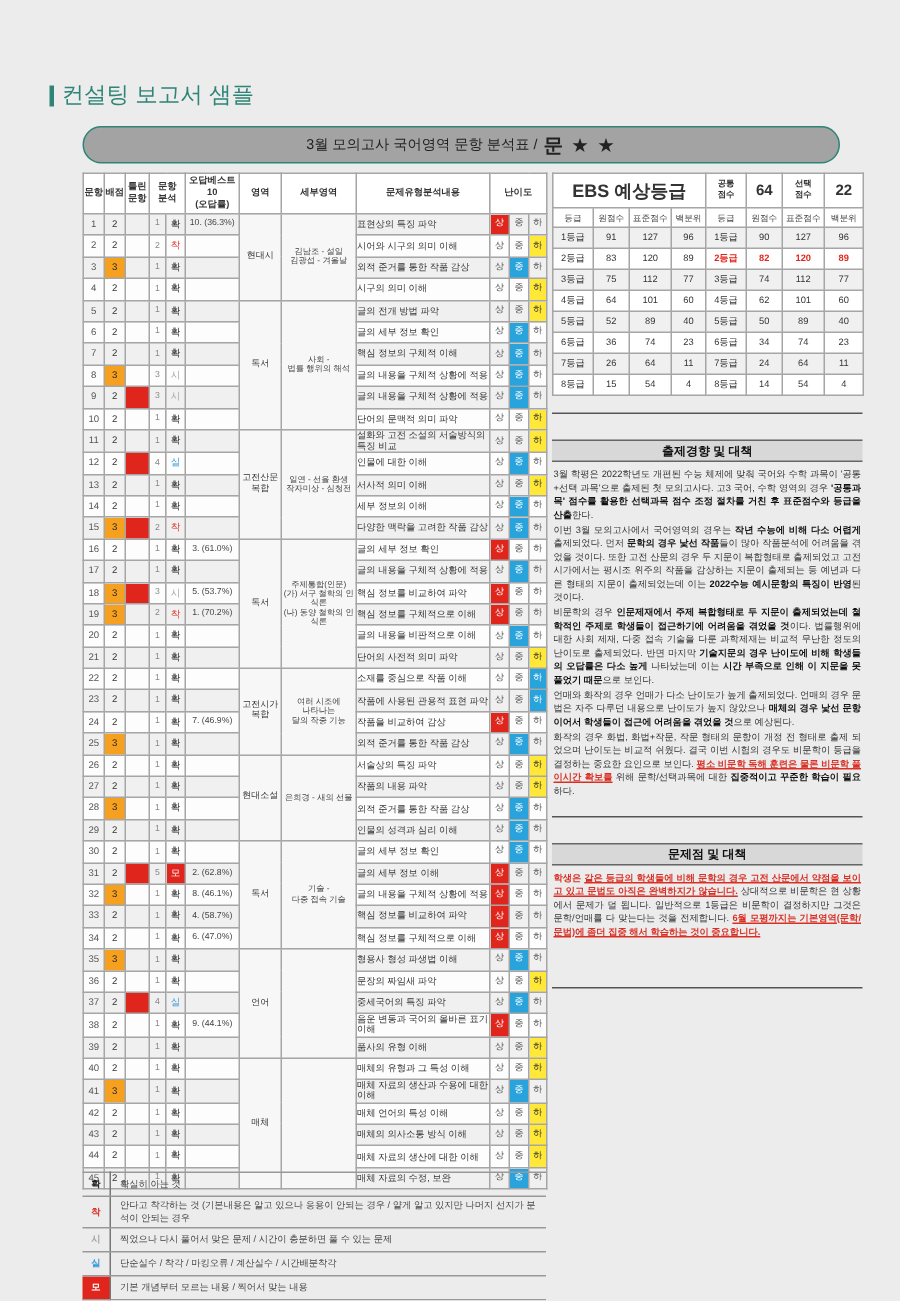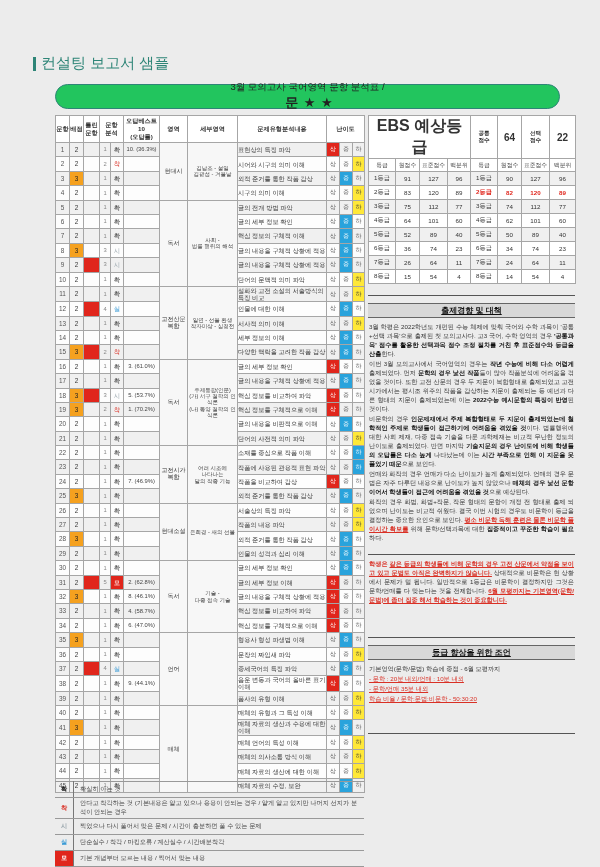--- a/index.html
+++ b/index.html
@@ -2,23 +2,23 @@
 <html><head>
 <meta charset="utf-8">
 <style>
   html,body{margin:0;padding:0;background:#ececec;}
   .page{position:relative;width:600px;height:867px;background:#ececec;overflow:hidden;
         font-family:"Liberation Sans","DejaVu Sans",sans-serif;color:#333;}
   
   .page-title{position:absolute;left:33px;top:54px;font-size:15px;font-weight:normal;color:#2e8577;
               display:flex;align-items:center;}
   .tbar{display:inline-block;width:3px;height:14px;background:#2e8577;margin-right:5px;}
-  .title-box{position:absolute;left:55px;top:84px;width:503px;height:23px;background:#22c55e;
+  .title-box{position:absolute;left:55px;top:84px;width:503px;height:23px;background:#a3a3a3;
              border:1.6px solid #2e8577;border-radius:13px;display:flex;align-items:center;
-             justify-content:center;font-size:9.5px;color:#222;flex-direction:column;}
+             justify-content:center;font-size:9.5px;color:#222;}
   .title-box .big{font-size:13px;font-weight:bold;margin-left:4px;letter-spacing:1px;}
   
   table{border-collapse:collapse;table-layout:fixed;}
   .main{position:absolute;left:55px;top:115px;width:309px;font-size:6.4px;}
   .main th,.main td{border:0.6px solid #a6a6a6;padding:0;overflow:hidden;}
   .main thead th{height:26px;font-size:6.2px;font-weight:bold;background:#fff;
                  white-space:pre-line;line-height:1.25;text-align:center;}
   .main tbody td{height:13.4px;line-height:1.15;}
   .main tbody tr:nth-child(odd) td{background:#f0f0f0;}
   .main tbody tr:nth-child(even) td{background:#fdfdfd;}
@@ -38,34 +38,34 @@
   .cc-m{background:#e0261c !important;color:#fff;}
   
   .legend{position:absolute;left:55px;top:781px;width:309px;font-size:6.2px;}
   .legend td{border-top:0.6px solid #999;border-bottom:0.6px solid #999;height:13px;}
   .legend td.code{width:16px;text-align:center;border-right:0.8px solid #777;font-weight:bold;}
   .legend td.desc{padding-left:6px;color:#444;}
   
   .right{position:absolute;left:368px;top:115px;width:207px;}
   .ebs{width:207px;font-size:6.4px;}
   .ebs th,.ebs td{border:0.6px solid #a6a6a6;text-align:center;padding:0;background:#fff;}
-  .ebs .ttl{font-size:16px;font-weight:bold;height:22px;}
+  .ebs .ttl{font-size:12px;font-weight:bold;height:22px;}
   .ebs .slabel{font-size:5.6px;white-space:pre-line;line-height:1.2;}
   .ebs .score{font-size:10px;font-weight:bold;}
   .ebs .sub{height:14px;font-size:7.5px;font-weight:bold;}
   .ebs .red{color:#e0261c;}
   .ebs .colh{height:12px;font-size:5.8px;font-weight:normal;color:#444;}
   .ebs tbody td{height:13px;font-size:6.2px;}
   .ebs tbody tr:nth-child(odd) td{background:#f0f0f0;}
   .ebs tbody tr.hl .rr{color:#e0261c;font-weight:bold;}
   
   .sec{margin-top:11px;}
   .rule{border-top:1.6px solid #555;}
-  .sec .bar{margin-top:7px;background:#d8d8d8;border-top:0.8px solid #666;border-bottom:0.8px solid #666;
-            text-align:center;font-size:8px;font-weight:bold;height:13px;line-height:13px;color:#111;text-decoration:underline;}
+  .sec .bar{margin-top:17px;background:#d8d8d8;border-top:0.8px solid #666;border-bottom:0.8px solid #666;
+            text-align:center;font-size:8px;font-weight:bold;height:13px;line-height:13px;color:#111;}
   .sec .content{padding:5px 1px 0 1px;font-size:6.2px;line-height:1.45;text-align:justify;color:#333;}
   .para{margin:0 0 1px 0;}
   .b{font-weight:bold;color:#111;}
   .rb{color:#d93025;font-weight:bold;}
   .rbu{color:#d93025;font-weight:bold;text-decoration:underline;}
   .ru{color:#d93025;text-decoration:underline;}
   .s1 .content{min-height:203px;}
   .s2 .content{min-height:66px;}
   .s3 .content{min-height:78px;}
   .s4 .content{min-height:58px;}
@@ -839,32 +839,23 @@
           <div class="para"><span>3월 학평은 2022학년도 개편된 수능 체제에 맞춰 국어와 수학 과목이 '공통+선택 과목'으로 출제된 첫 모의고사다. 고3 국어, 수학 영역의 경우 </span><span class="b">'공통과목' 점수를 활용한 선택과목 점수 조정 절차를 거친 후 표준점수와 등급을 산출</span><span>한다.</span></div>
           <div class="para"><span>이번 3월 모의고사에서 국어영역의 경우는 </span><span class="b">작년 수능에 비해 다소 어렵게</span><span> 출제되었다. 먼저 </span><span class="b">문학의 경우 낯선 작품</span><span>들이 많아 작품분석에 어려움을 겪었을 것이다. 또한 고전 산문의 경우 두 지문이 복합형태로 출제되었고 고전시가에서는 평시조 위주의 작품을 감상하는 지문이 출제되는 등 예년과 다른 형태의 지문이 출제되었는데 이는 </span><span class="b">2022수능 예시문항의 특징이 반영</span><span>된 것이다.</span></div>
           <div class="para"><span>비문학의 경우 </span><span class="b">인문제재에서 주제 복합형태로 두 지문이 출제되었는데 철학적인 주제로 학생들이 접근하기에 어려움을 겪었을 것</span><span>이다. 법률행위에 대한 사회 제재, 다중 접속 기술을 다룬 과학제재는 비교적 무난한 정도의 난이도로 출제되었다. 반면 마지막 </span><span class="b">기술지문의 경우 난이도에 비해 학생들의 오답률은 다소 높게</span><span> 나타났는데 이는 </span><span class="b">시간 부족으로 인해 이 지문을 못 풀었기 때문</span><span>으로 보인다.</span></div>
           <div class="para"><span>언매와 화작의 경우 언매가 다소 난이도가 높게 출제되었다. 언매의 경우 문법은 자주 다루던 내용으로 난이도가 높지 않았으나 </span><span class="b">매체의 경우 낯선 문항이어서 학생들이 접근에 어려움을 겪었을 것</span><span>으로 예상된다.</span></div>
           <div class="para"><span>화작의 경우 화법, 화법+작문, 작문 형태의 문항이 개정 전 형태로 출제 되었으며 난이도는 비교적 쉬웠다. 결국 이번 시험의 경우도 비문학이 등급을 결정하는 중요한 요인으로 보인다. </span><span class="rbu">평소 비문학 독해 훈련은 물론 비문학 풀이시간 확보를</span><span> 위해 문학/선택과목에 대한 </span><span class="b">집중적이고 꾸준한 학습이 필요</span><span>하다.</span></div>
         </div>
     </div>
 
     <div class="sec s2">
       <div class="rule"></div>
+      <div class="bar">문제점 및 대책</div>
       <div class="content">
           <div class="para"><span class="rb">학생은 </span><span class="rbu">같은 등급의 학생들에 비해 문학의 경우 고전 산문에서 약점을 보이고 있고 문법도 아직은 완벽하지가 않습니다.</span><span> 상대적으로 비문학은 현 상황에서 문제가 덜 됩니다. 일반적으로 1등급은 비문학이 결정하지만 그것은 문학/언매를 다 맞는다는 것을 전제합니다. </span><span class="rbu">6월 모평까지는 기본영역(문학/문법)에 좀더 집중 해서 학습하는 것이 중요합니다.</span></div>
         </div>
     </div>
 
 
-    <div class="sec s4">
-      <div class="rule"></div>
-      <div class="bar">등급 향상을 위한 조언</div>
-      <div class="content">
-          <div class="para"><span>기본영역(문학/문법) 학습에 중점 - 6월 모평까지</span></div>
-          <div class="para"><span class="ru">- 문학 : 20분 내외/언매 : 10분 내외</span></div>
-          <div class="para"><span class="ru">- 문학/언매 35분 내외</span></div>
-          <div class="para"><span class="ru">학습 비율 / 문학:문법:비문학 - 50:30:20</span></div>
-        </div>
-    </div>
 
     <div class="final-rule"></div>
   </div>
 </div>
 
 </body></html>

